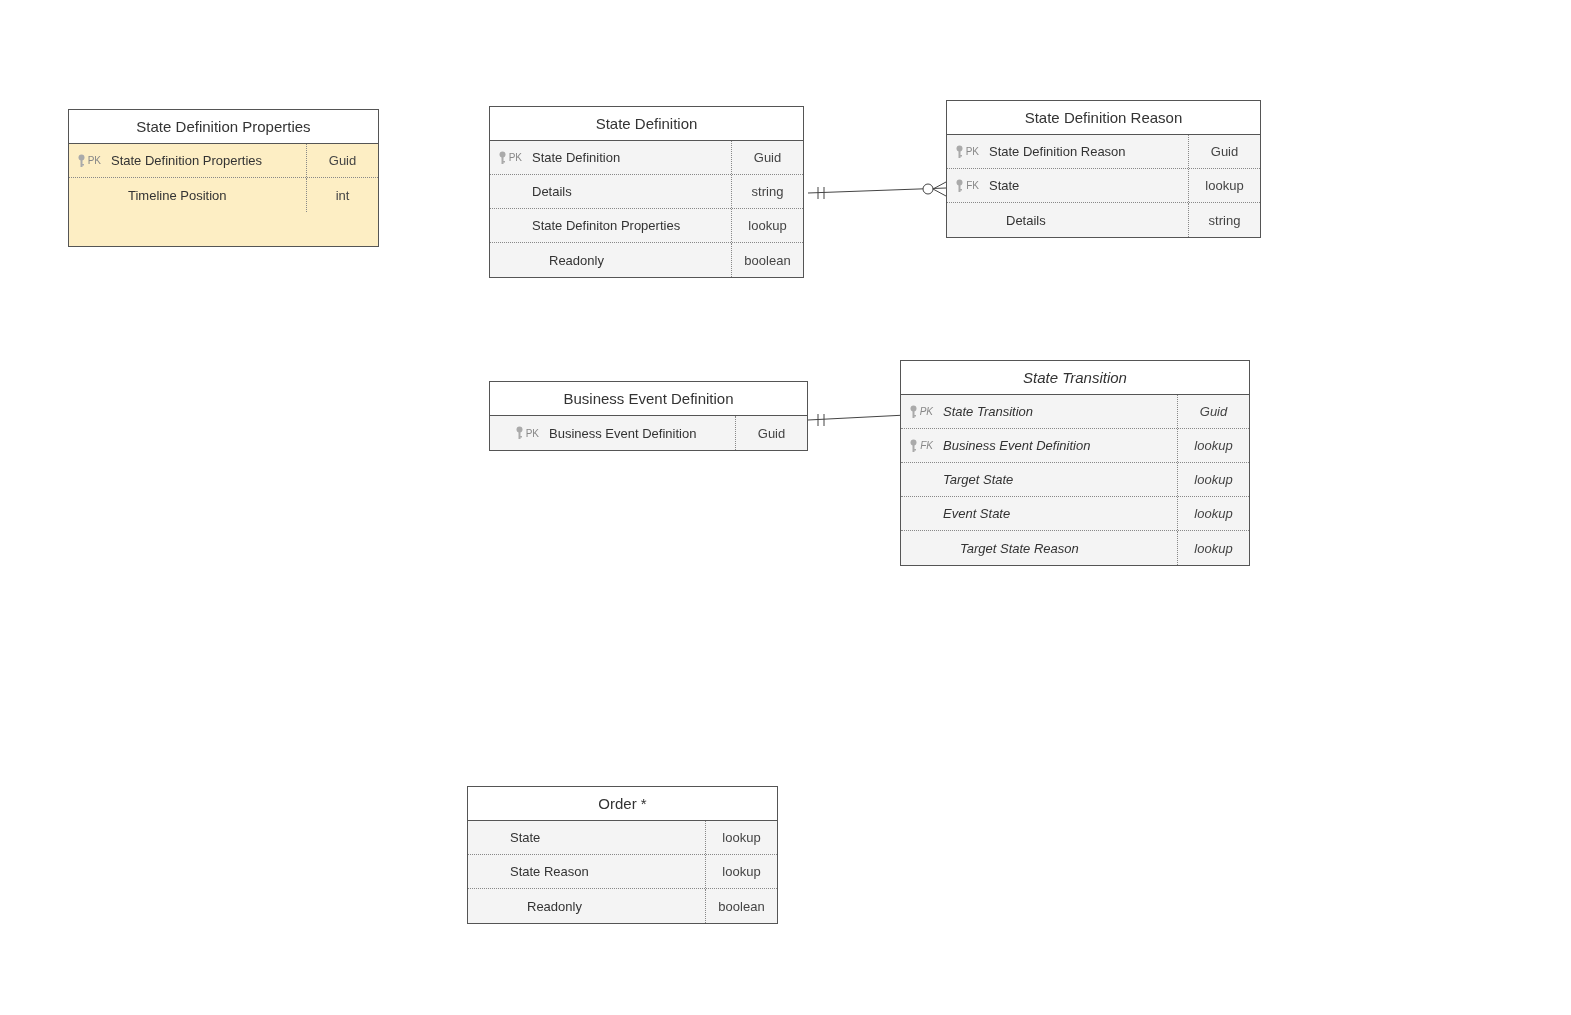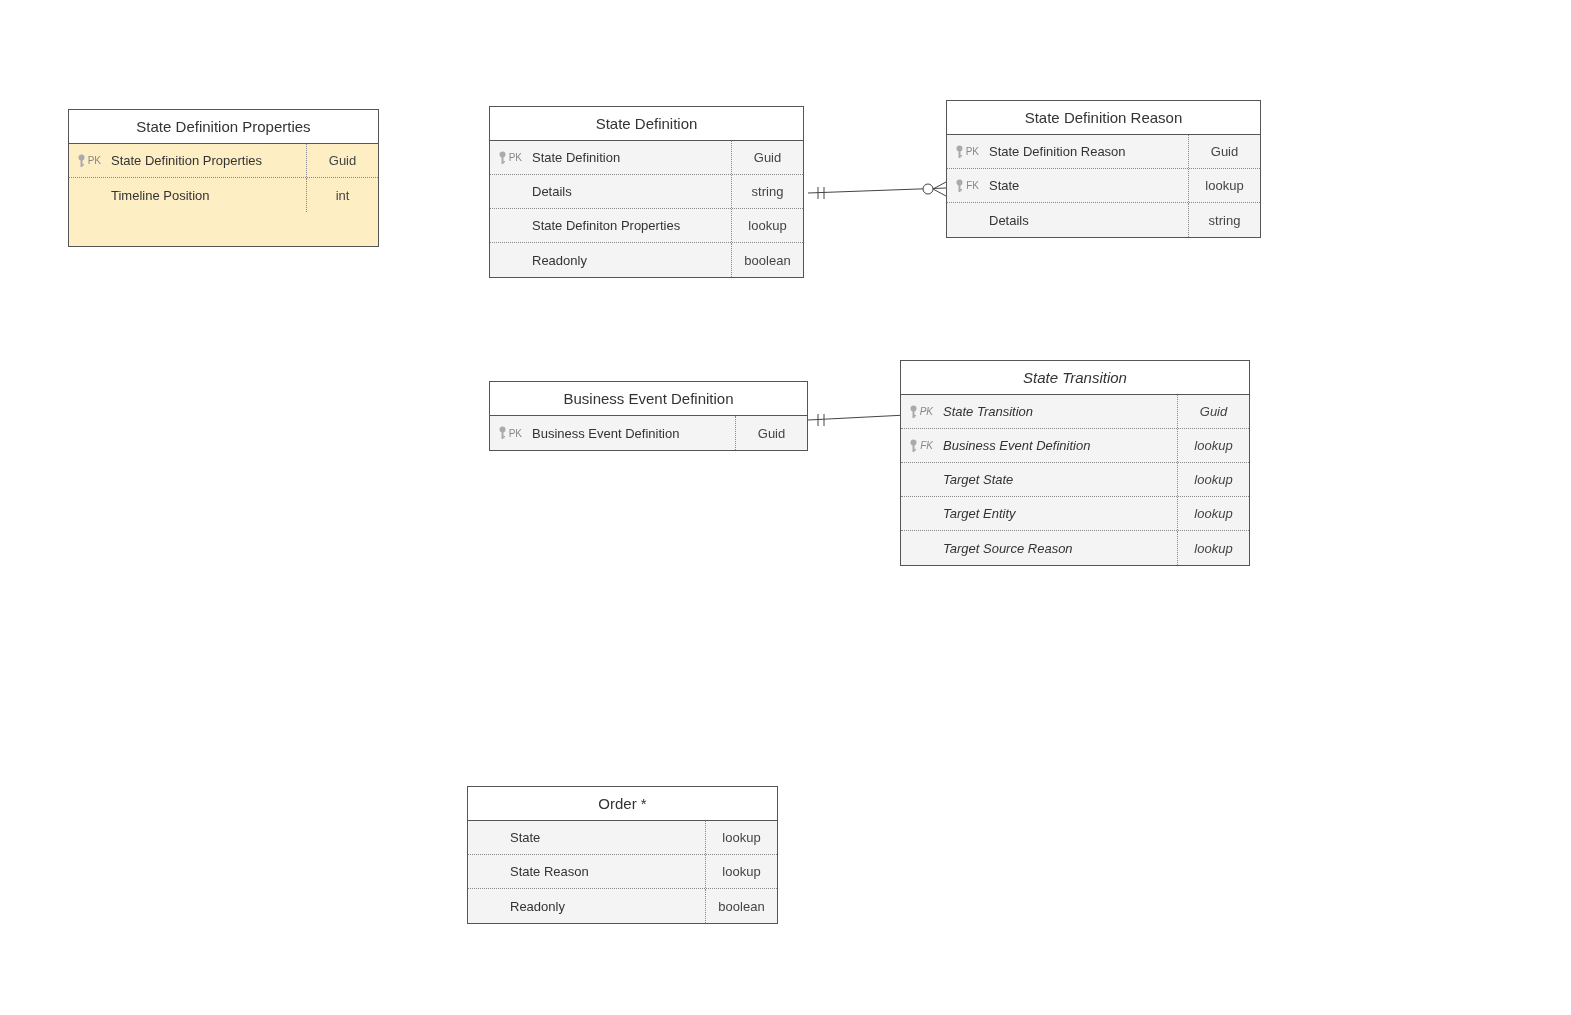--- a/index.html
+++ b/index.html
@@ -32,21 +32,21 @@
   .entity-body.highlight {
     background: #fdeec4;
   }
   .row {
     display: flex;
     align-items: center;
     min-height: 34px;
     border-bottom: 1px dotted #888;
     font-size: 13px;
   }
-  .row:last-child { border-bottom: none; }
+  .row:last-child { border-bottom: none; padding-left: 17px; }
   .row .key {
     width: 34px;
     display: flex;
     align-items: center;
     justify-content: flex-end;
     gap: 2px;
     font-size: 10px;
     color: #888;
     padding-right: 2px;
   }
@@ -255,26 +255,26 @@
         <div class="name">Business Event Definition</div>
         <div class="type">lookup</div>
       </div>
       <div class="row">
         <div class="key"></div>
         <div class="name">Target State</div>
         <div class="type">lookup</div>
       </div>
       <div class="row">
         <div class="key"></div>
-        <div class="name">Target Entity</div>
-        <div class="type">lookup</div>
-      </div>
-      <div class="row">
-        <div class="key"></div>
-        <div class="name">Target Source Reason</div>
+        <div class="name">Event State</div>
+        <div class="type">lookup</div>
+      </div>
+      <div class="row">
+        <div class="key"></div>
+        <div class="name">Target State Reason</div>
         <div class="type">lookup</div>
       </div>
     </div>
 </div>
 
 <div class="entity" style="left:467px; top:786px; width:311px;">
   <div class="entity-header">Order *</div>
   <div class="entity-body">
       <div class="row">
         <div class="key"></div>

